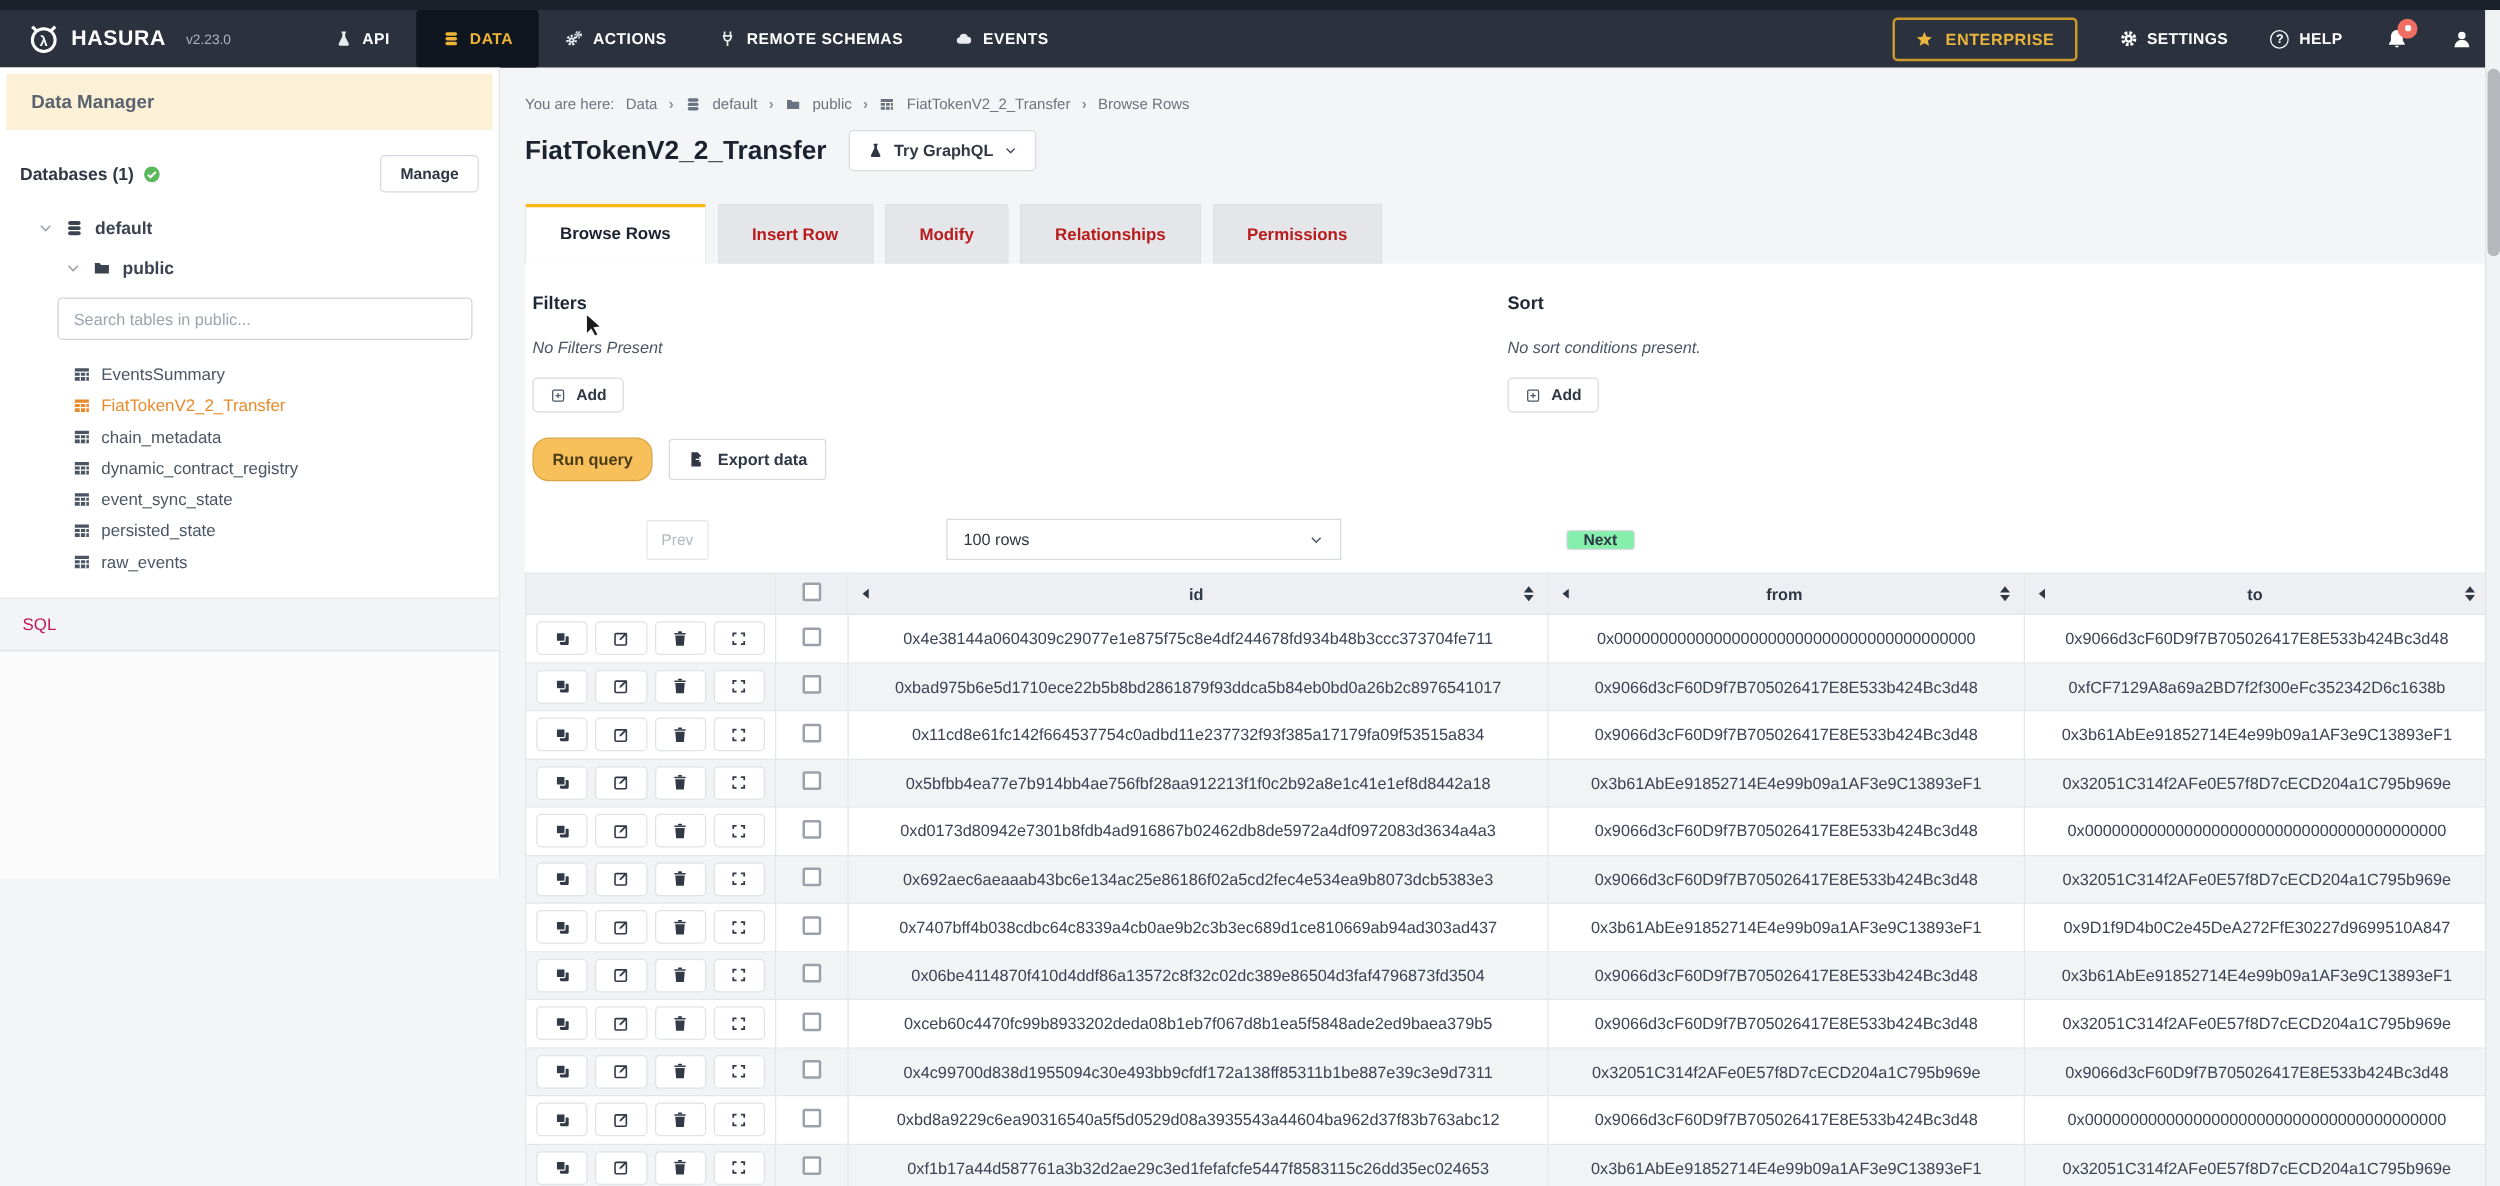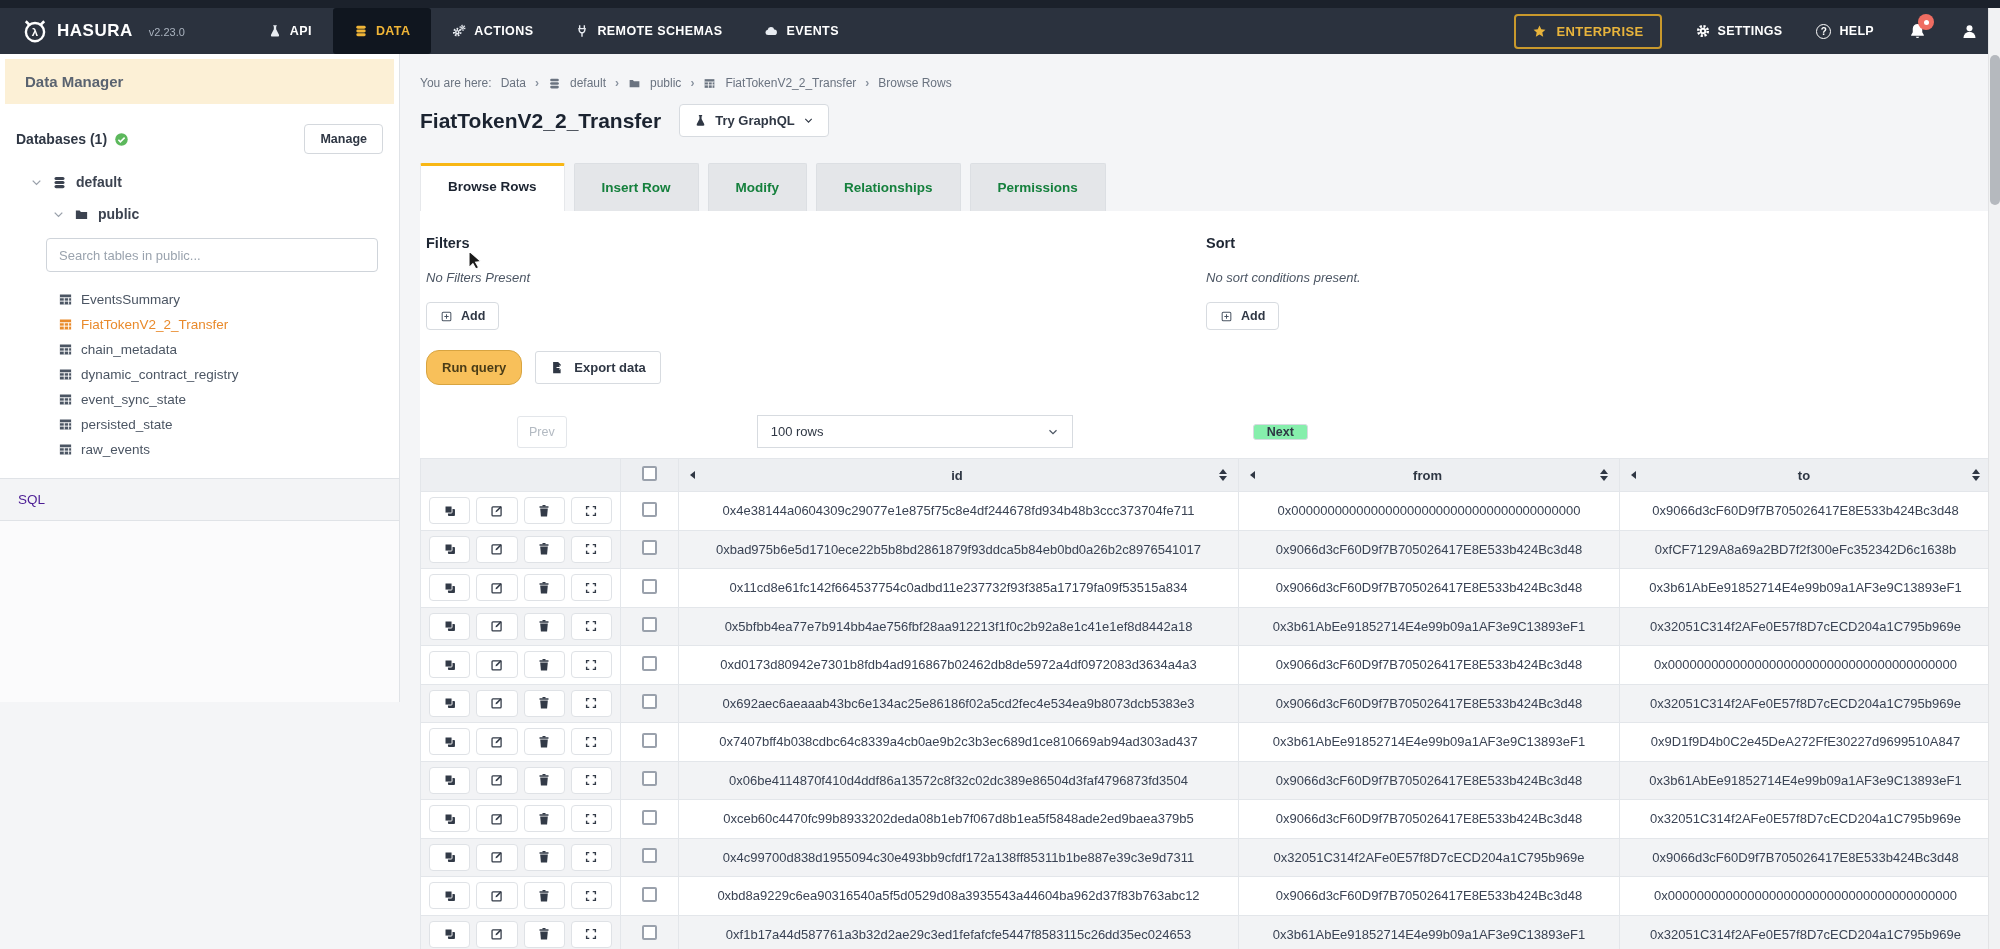--- a/index.html
+++ b/index.html
@@ -56,36 +56,36 @@
     font-family:"Liberation Sans", sans-serif; outline:none; }
   .search-input::placeholder { color:#9aa3ae; }
   .table-list { margin-top:15px; }
   .table-item { display:flex; align-items:center; gap:8px; padding:5px 10px 5px 58px;
     font-size:13.5px; color:#4b5563; cursor:pointer; }
   .table-item svg { color:#4b5563; flex-shrink:0; }
   .table-item.active, .table-item.active svg { color:#e98a2b; }
   .sb-lower { margin-top:16px; border-top:1px solid #e0e3e7; flex:1; background:#fbfbfc;
     display:flex; flex-direction:column; }
   .sql-row { padding:13px 18px; background:#f3f4f6; border-bottom:1px solid #e0e3e7;
-    font-size:13.5px; color:#4c1d95; cursor:pointer; }
+    font-size:13.5px; color:#be185d; cursor:pointer; }
 
   
   .main { flex:1; padding:22px 8px 0 20px; position:relative; min-width:0; }
   .breadcrumb { display:flex; align-items:center; gap:9px; font-size:12px; color:#6a7380; }
   .bc-item { display:flex; align-items:center; gap:9px; cursor:pointer; }
   .bc-sep { font-weight:bold; color:#8a93a0; }
   .bc-item svg { color:#6a7380; }
   .title-row { display:flex; align-items:center; gap:18px; margin-top:14px; }
   .page-title { font-size:21px; font-weight:bold; color:#1b2330; }
   .graphql-btn { display:flex; align-items:center; gap:8px; background:#fff; border:1px solid #d7dbe0;
     border-radius:4px; padding:8px 14px; font-size:13px; font-weight:bold; color:#2f3744; cursor:pointer; }
   .graphql-btn svg { color:#2f3744; }
 
   .tabs { display:flex; margin-top:26px; }
-  .tab { padding:16px 27px; font-size:13.5px; font-weight:bold; color:#15803d; background:#e4e6e9;
+  .tab { padding:16px 27px; font-size:13.5px; font-weight:bold; color:#b91c1c; background:#e4e6e9;
     border:1px solid #dcdfe3; border-bottom:none; border-radius:2px 2px 0 0; margin-right:9px; cursor:pointer; }
   .tab.active { background:#fff; color:#1b2330; border-top:3px solid #f8b715; padding-top:13px;
     border-left-color:#e6e8eb; border-right-color:#e6e8eb; }
 
   .card { background:#fff; min-height:731px; padding-top:24px; }
   .filter-sort { display:flex; padding:0 6px; }
   .fs-col { width:50%; }
   .fs-heading { font-size:14.5px; font-weight:bold; color:#1e2633; }
   .fs-empty { font-style:italic; font-size:13px; color:#4b5563; margin-top:19px; }
   .add-btn { display:inline-flex; align-items:center; gap:8px; margin-top:17px; background:#fff;

